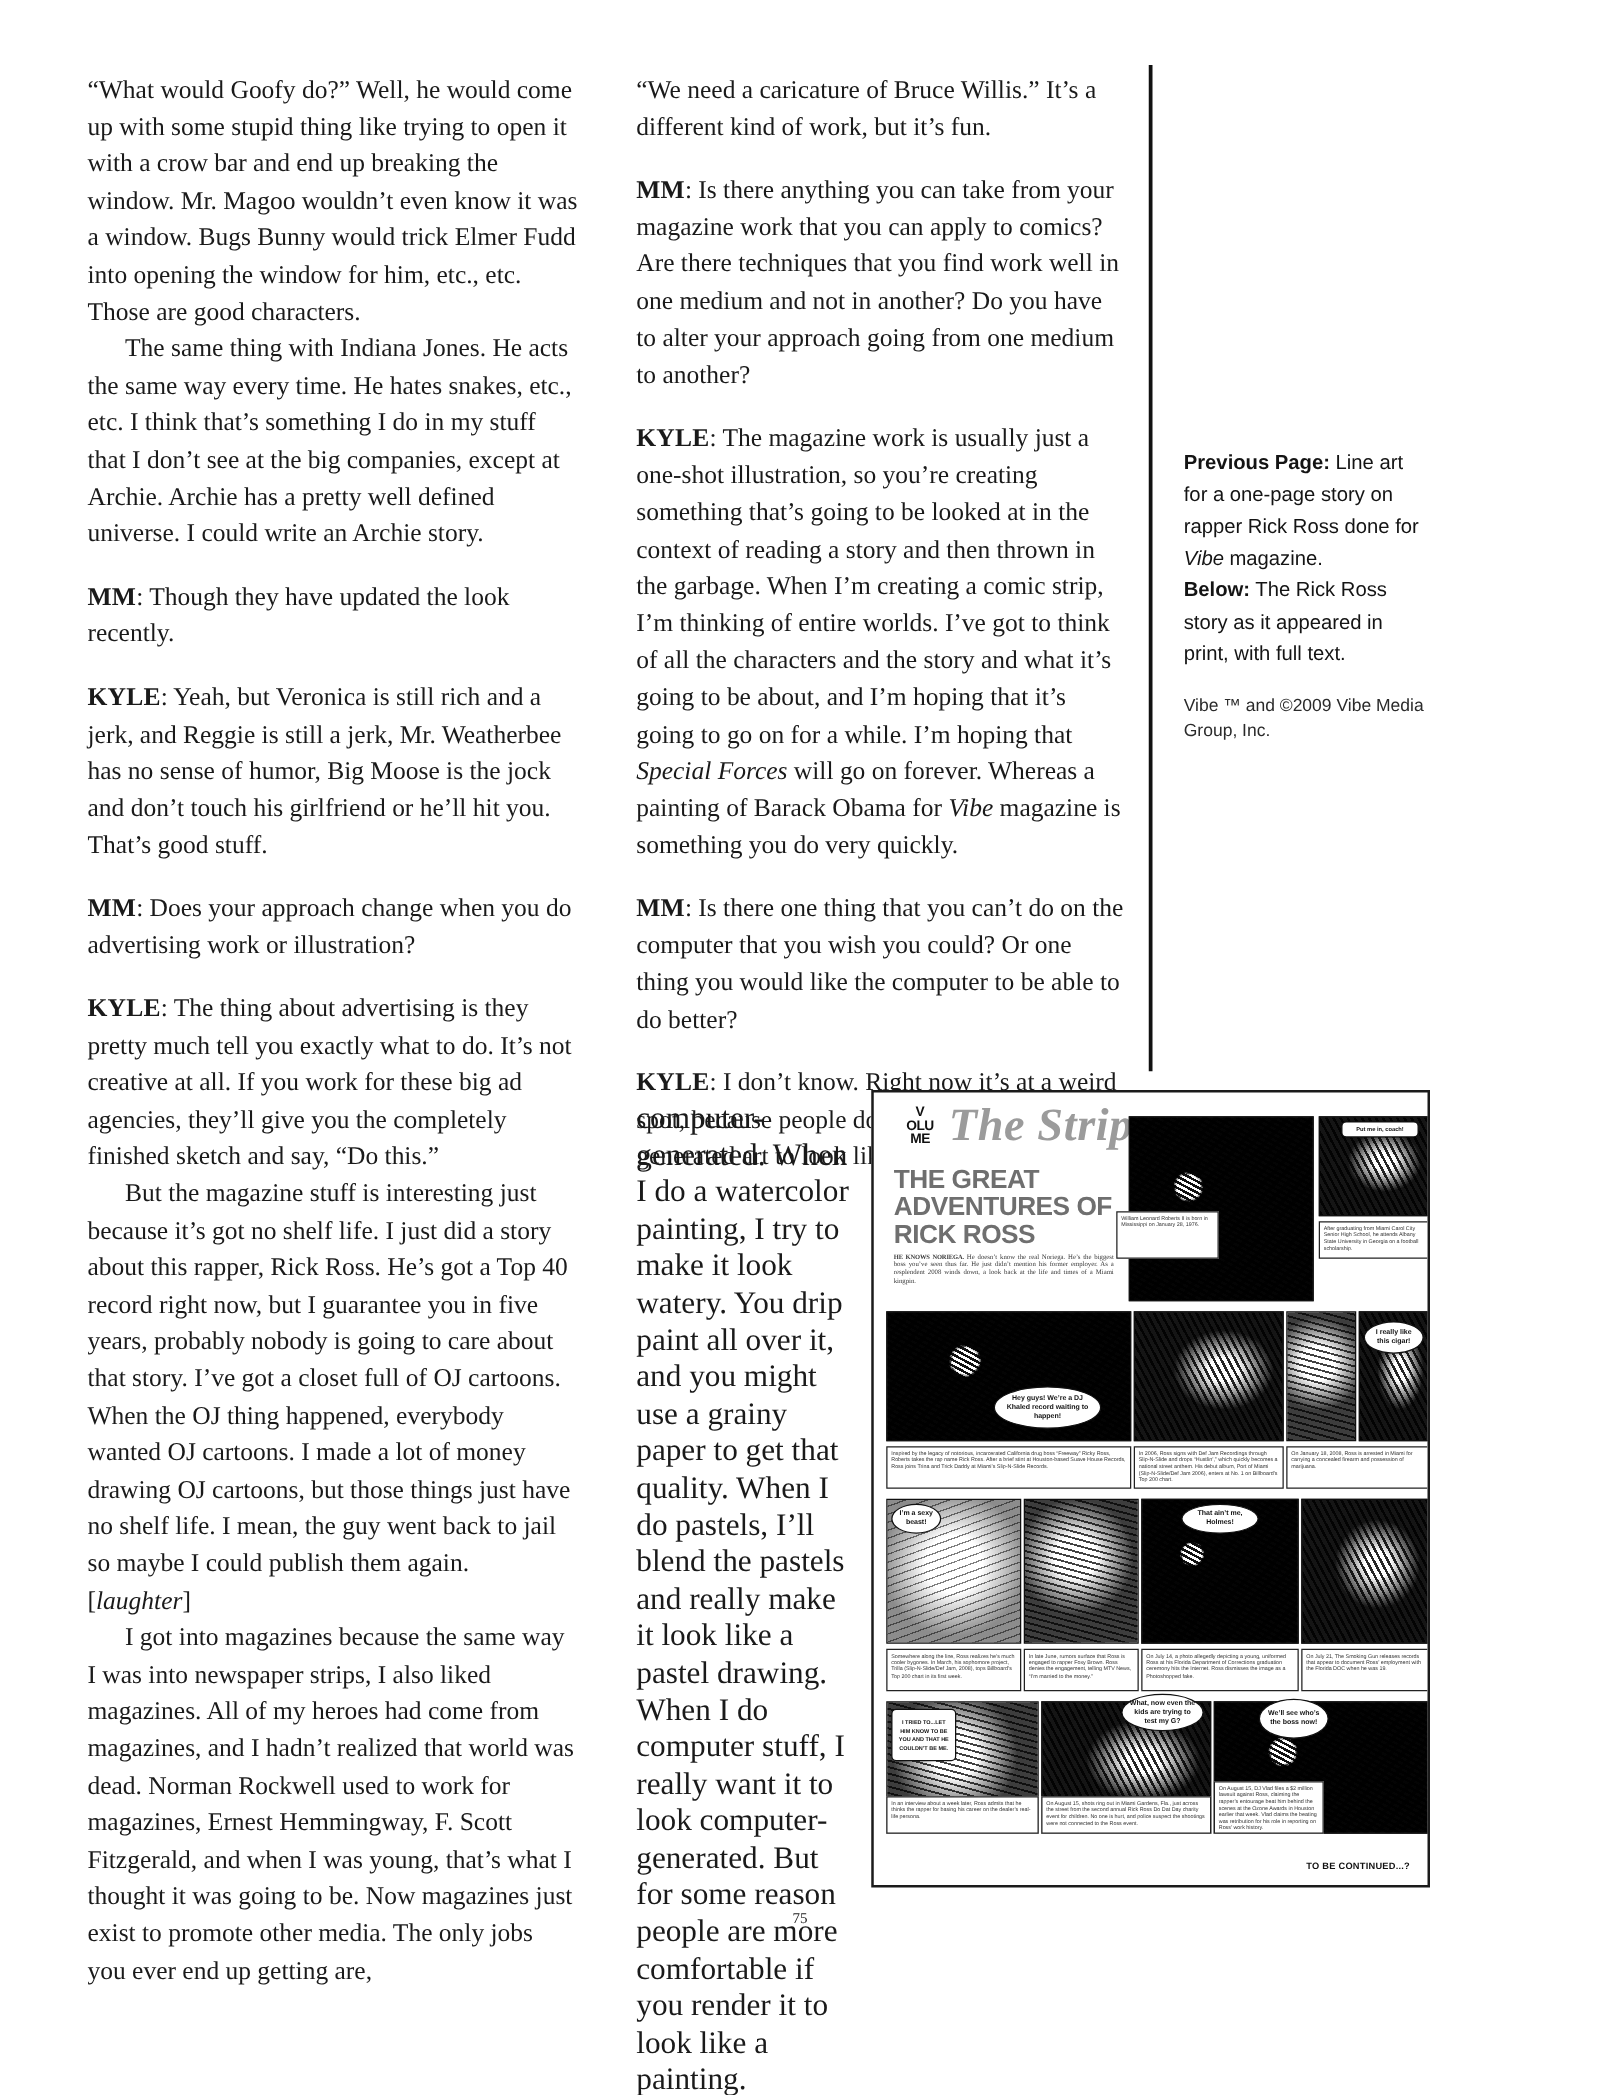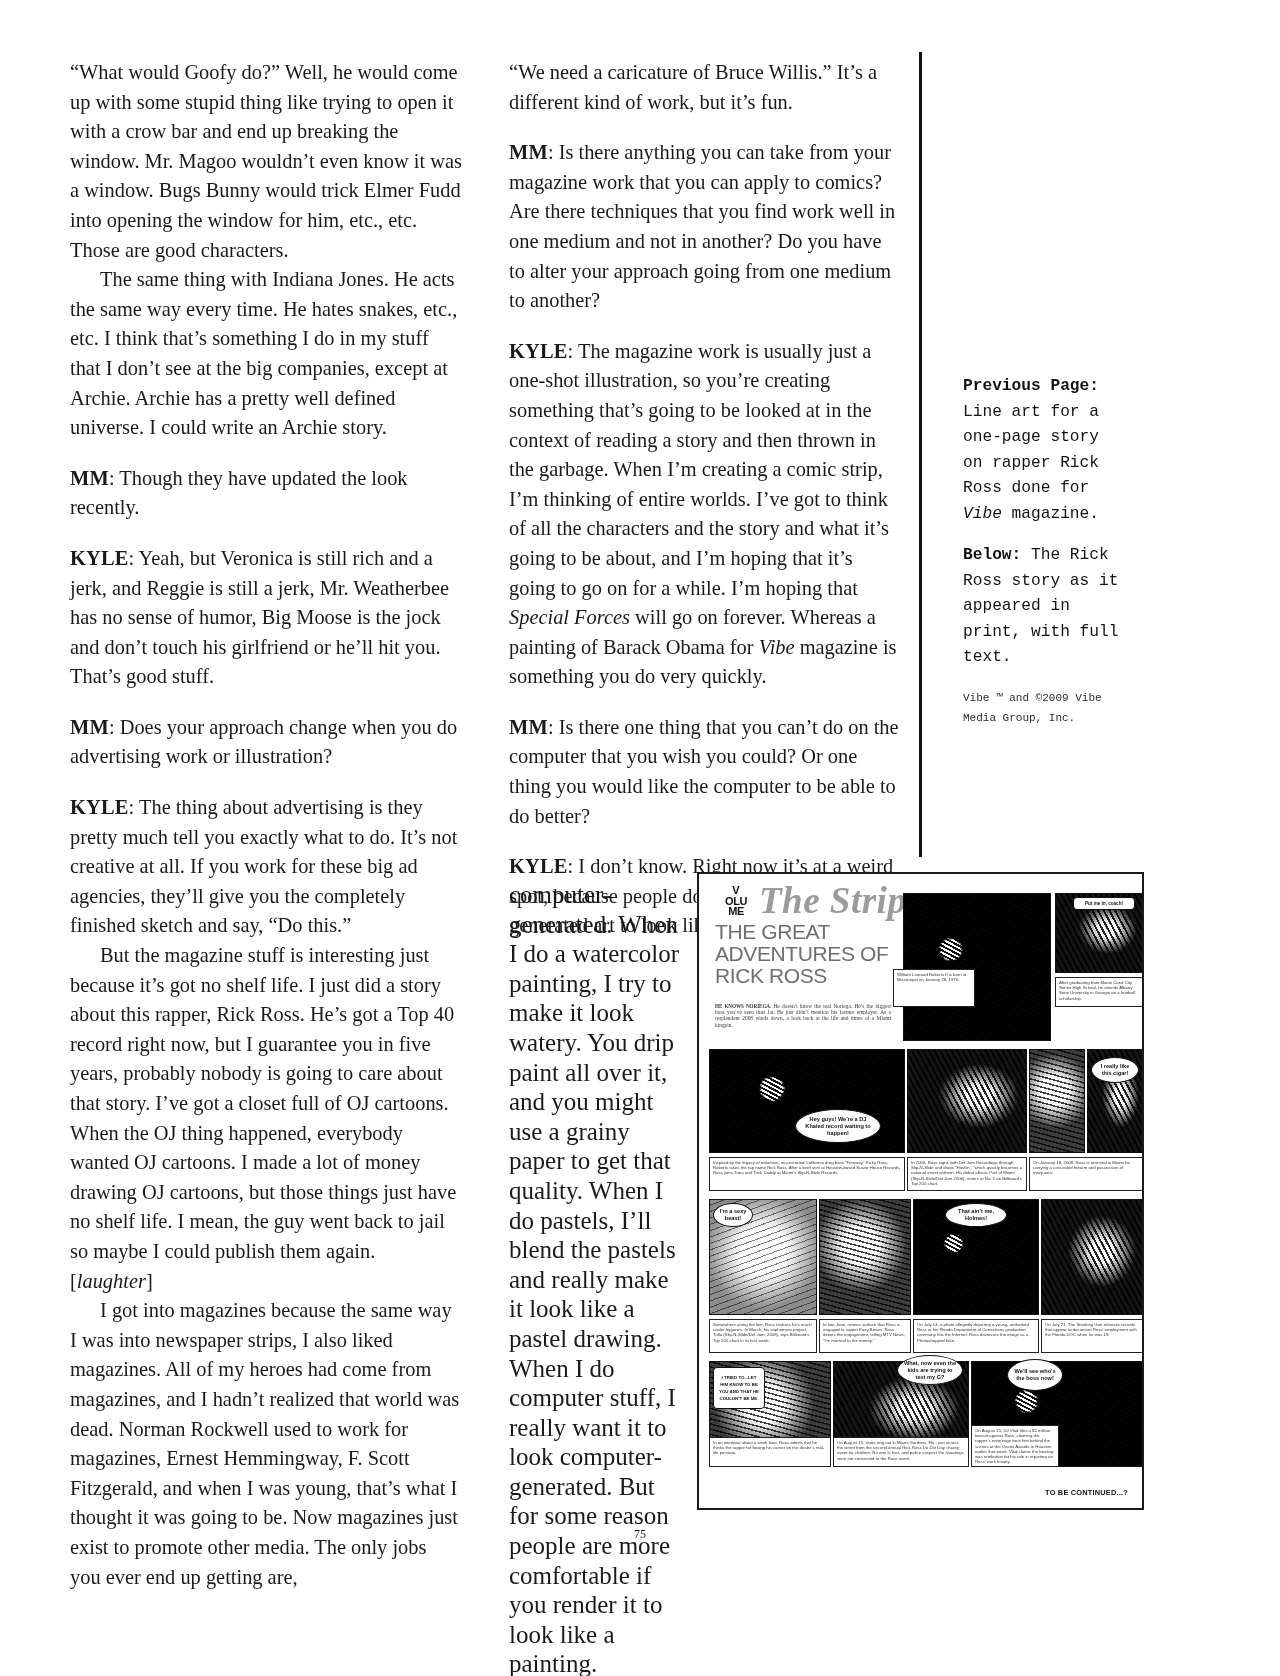--- a/index.html
+++ b/index.html
@@ -62,25 +62,25 @@
   .sidebar {
     position: absolute;
     left: 947px;
     top: 358px;
     width: 196px;
     font-family: "Liberation Sans", "DejaVu Sans", sans-serif;
     font-size: 16.2px;
     line-height: 25.5px;
     color: #141414;
   }
-  .sidebar p { margin: 16px; font-family: Liberation Mono, monospace; }
+  .sidebar p { margin: 0; }
   .sidebar .bold { font-weight: bold; }
   .sidebar .credit {
     margin-top: 17px;
-    font-size: 11px;
+    font-size: 14px;
     line-height: 20px;
     color: #2a2a2a;
   }
 
   
   .comic {
     position: absolute;
     left: 697px;
     top: 872px;
     width: 447px;
@@ -117,24 +117,24 @@
     font-family: "Liberation Serif", "DejaVu Serif", serif;
     font-style: italic;
     font-weight: bold;
     font-size: 37px;
     color: #9b9b9b;
     letter-spacing: 0.5px;
   }
 
   .comic-title {
     position: absolute;
-    left: 8px; top: 40px;
+    left: 8px; top: 52px;
     width: 178px;
     font-family: "Liberation Sans", "DejaVu Sans", sans-serif;
-    font-weight: normal;
+    font-weight: bold;
     font-size: 21px;
     line-height: 22px;
     color: #6f6f6f;
     letter-spacing: -0.4px;
   }
   .comic-deck {
     position: absolute;
     left: 8px; top: 122px;
     width: 176px;
     font-family: "Liberation Serif", "DejaVu Serif", serif;

